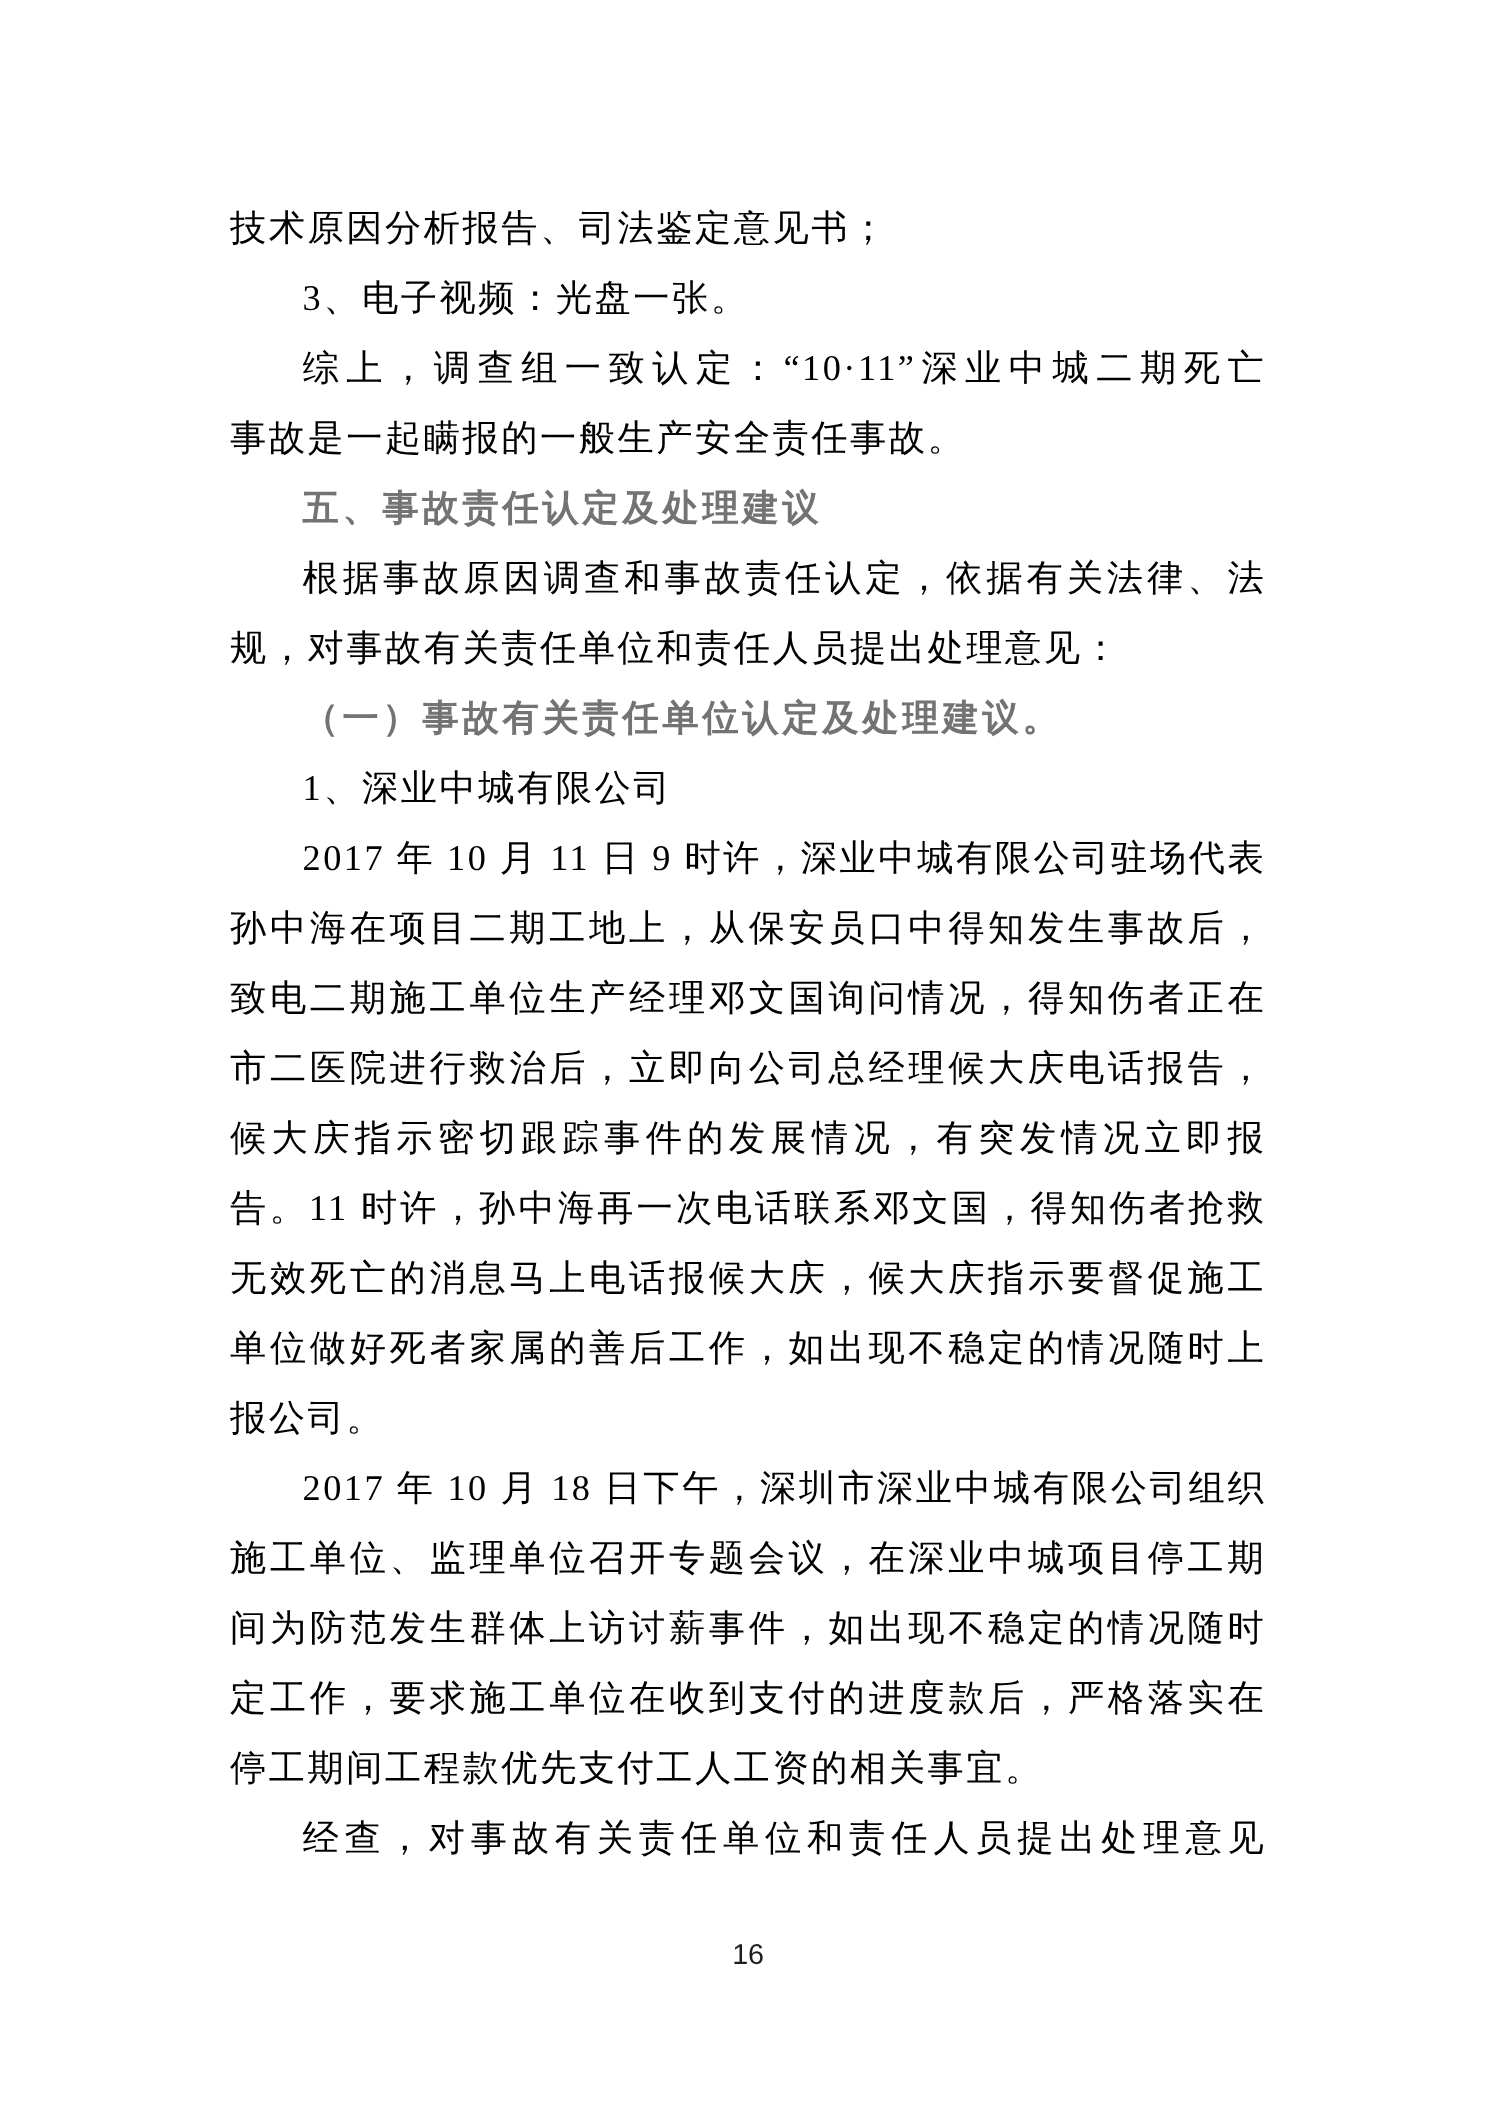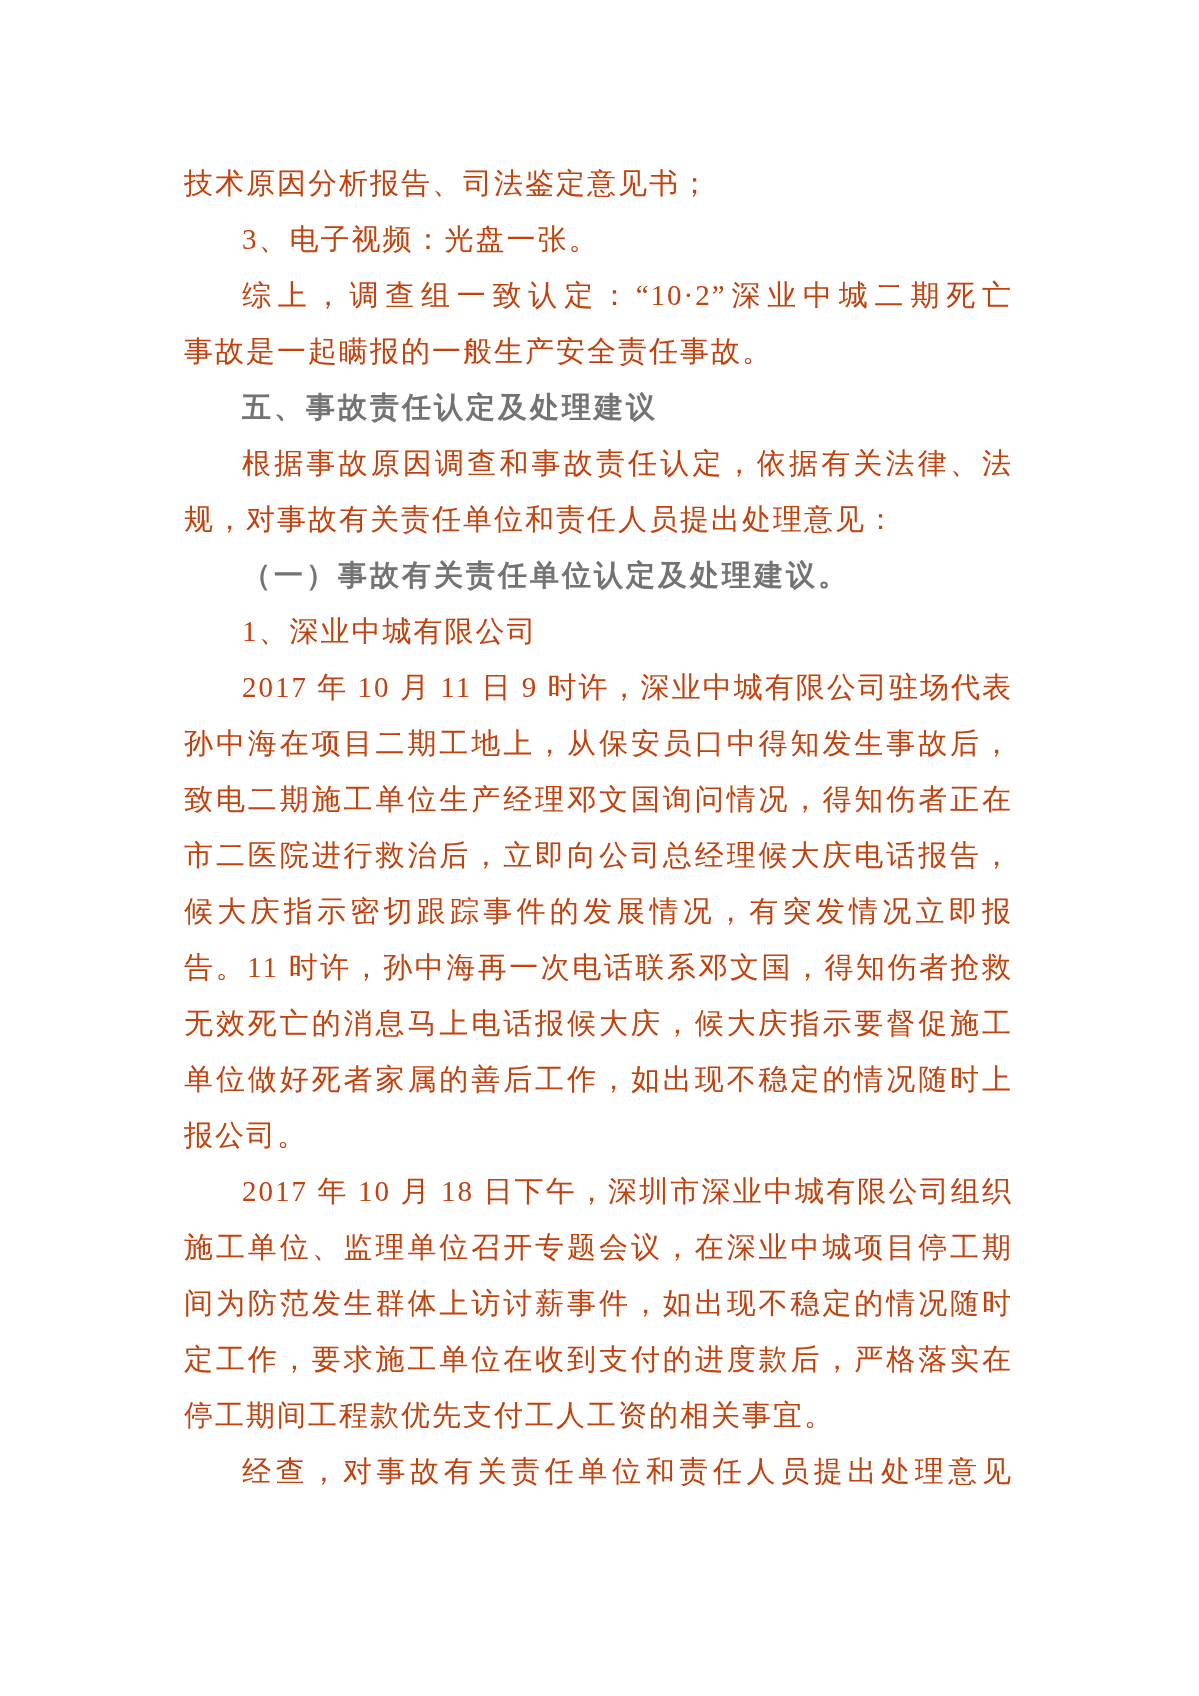--- a/index.html
+++ b/index.html
@@ -19,21 +19,21 @@
     position: absolute;
     left: 184px;
     top: 155px;
     width: 829px;
   }
   .line {
     height: 56px;
     line-height: 56px;
     font-size: 29px;
     letter-spacing: 2px;
-    color: #c2410c;
+    color: #000000;
     text-align: justify;
     text-align-last: left;
     text-justify: inter-character;
     white-space: normal;
     overflow: hidden;
   }
   .indent {
     text-indent: 58px;
   }
   .stretch {
@@ -58,21 +58,21 @@
     font-family: "Liberation Sans", "DejaVu Sans", sans-serif;
   }
 </style>
 </head>
 <body>
 
 <div class="page">
   <div class="content">
     <div class="line">技术原因分析报告、司法鉴定意见书；</div>
     <div class="line indent">3、电子视频：光盘一张。</div>
-    <div class="line indent stretch">综上，调查组一致认定：“10·2”深业中城二期死亡</div>
+    <div class="line indent stretch">综上，调查组一致认定：“10·11”深业中城二期死亡</div>
     <div class="line">事故是一起瞒报的一般生产安全责任事故。</div>
     <div class="line indent bold">五、事故责任认定及处理建议</div>
     <div class="line indent stretch">根据事故原因调查和事故责任认定，依据有关法律、法</div>
     <div class="line">规，对事故有关责任单位和责任人员提出处理意见：</div>
     <div class="line indent bold">（一）事故有关责任单位认定及处理建议。</div>
     <div class="line indent">1、深业中城有限公司</div>
     <div class="line indent stretch">2017 年 10 月 11 日 9 时许，深业中城有限公司驻场代表</div>
     <div class="line stretch">孙中海在项目二期工地上，从保安员口中得知发生事故后，</div>
     <div class="line stretch">致电二期施工单位生产经理邓文国询问情况，得知伤者正在</div>
     <div class="line stretch">市二医院进行救治后，立即向公司总经理候大庆电话报告，</div>
@@ -81,13 +81,14 @@
     <div class="line stretch">无效死亡的消息马上电话报候大庆，候大庆指示要督促施工</div>
     <div class="line stretch">单位做好死者家属的善后工作，如出现不稳定的情况随时上</div>
     <div class="line">报公司。</div>
     <div class="line indent stretch">2017 年 10 月 18 日下午，深圳市深业中城有限公司组织</div>
     <div class="line stretch">施工单位、监理单位召开专题会议，在深业中城项目停工期</div>
     <div class="line stretch">间为防范发生群体上访讨薪事件，如出现不稳定的情况随时上</div>
     <div class="line stretch">定工作，要求施工单位在收到支付的进度款后，严格落实在</div>
     <div class="line">停工期间工程款优先支付工人工资的相关事宜。</div>
     <div class="line indent stretch">经查，对事故有关责任单位和责任人员提出处理意见</div>
   </div>
+  <div class="page-number">16</div>
 </div>
 
 </body></html>

